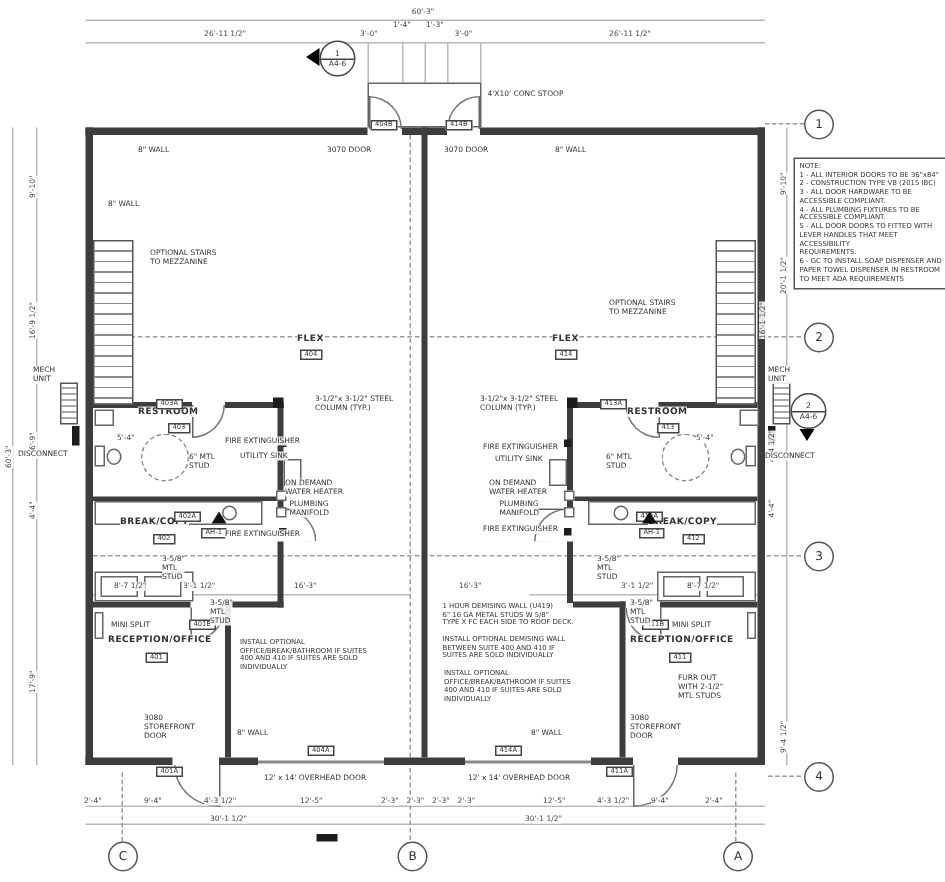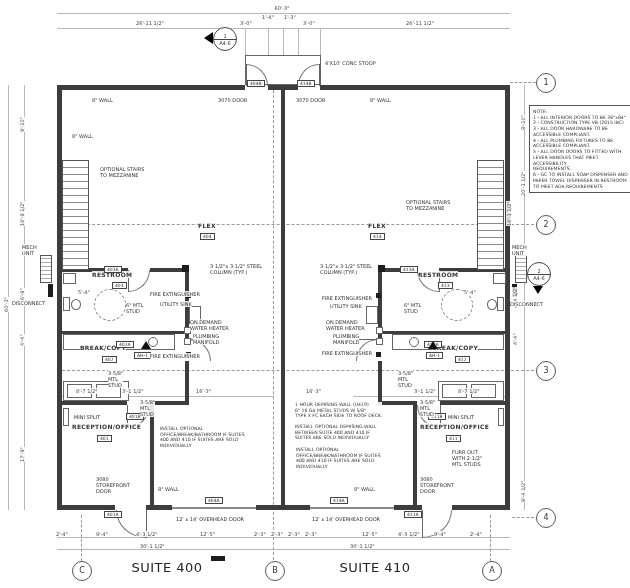--- a/index.html
+++ b/index.html
@@ -212,22 +212,20 @@
 ACCESSIBLE COMPLIANT.
 4 - ALL PLUMBING FIXTURES TO BE
 ACCESSIBLE COMPLIANT.
 5 - ALL DOOR DOORS TO FITTED WITH
 LEVER HANDLES THAT MEET ACCESSIBILITY
 REQUIREMENTS.
 6 - GC TO INSTALL SOAP DISPENSER AND
 PAPER TOWEL DISPENSER IN RESTROOM
 TO MEET ADA REQUIREMENTS</div>
 
-  <div class="suite" style="left:112px;top:560px">SUITE 400</div>
-  <div class="suite" style="left:320px;top:560px">SUITE 410</div>
 
   <div id="ann-layer">
       <div class="ann dim" style="left: 262px; top: 5px; width: 40px; text-align: center;">60'-3"</div>
       <div class="ann dim" style="left: 130px; top: 20px; width: 40px; text-align: center;">26'-11 1/2"</div>
       <div class="ann dim" style="left: 400px; top: 20px; width: 40px; text-align: center;">26'-11 1/2"</div>
       <div class="ann dim" style="left: 240px; top: 20px;">3'-0"</div>
       <div class="ann dim" style="left: 262px; top: 14px;">1'-4"</div>
       <div class="ann dim" style="left: 284px; top: 14px;">1'-3"</div>
       <div class="ann dim" style="left: 303px; top: 20px;">3'-0"</div>
       <div class="ann dim rot" style="left: 3px; top: 312px;">60'-3"</div>

